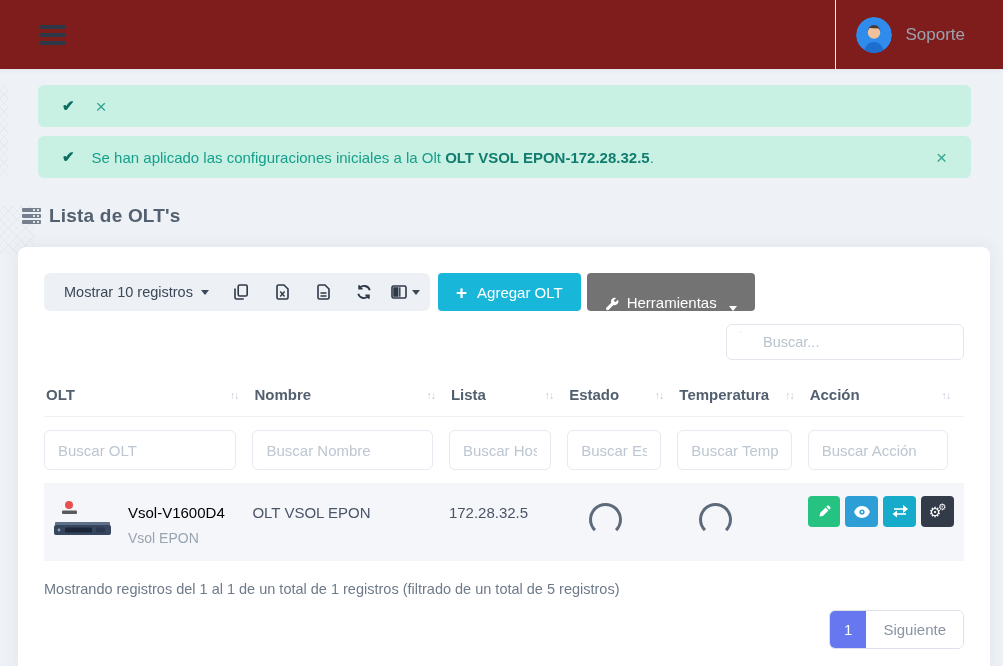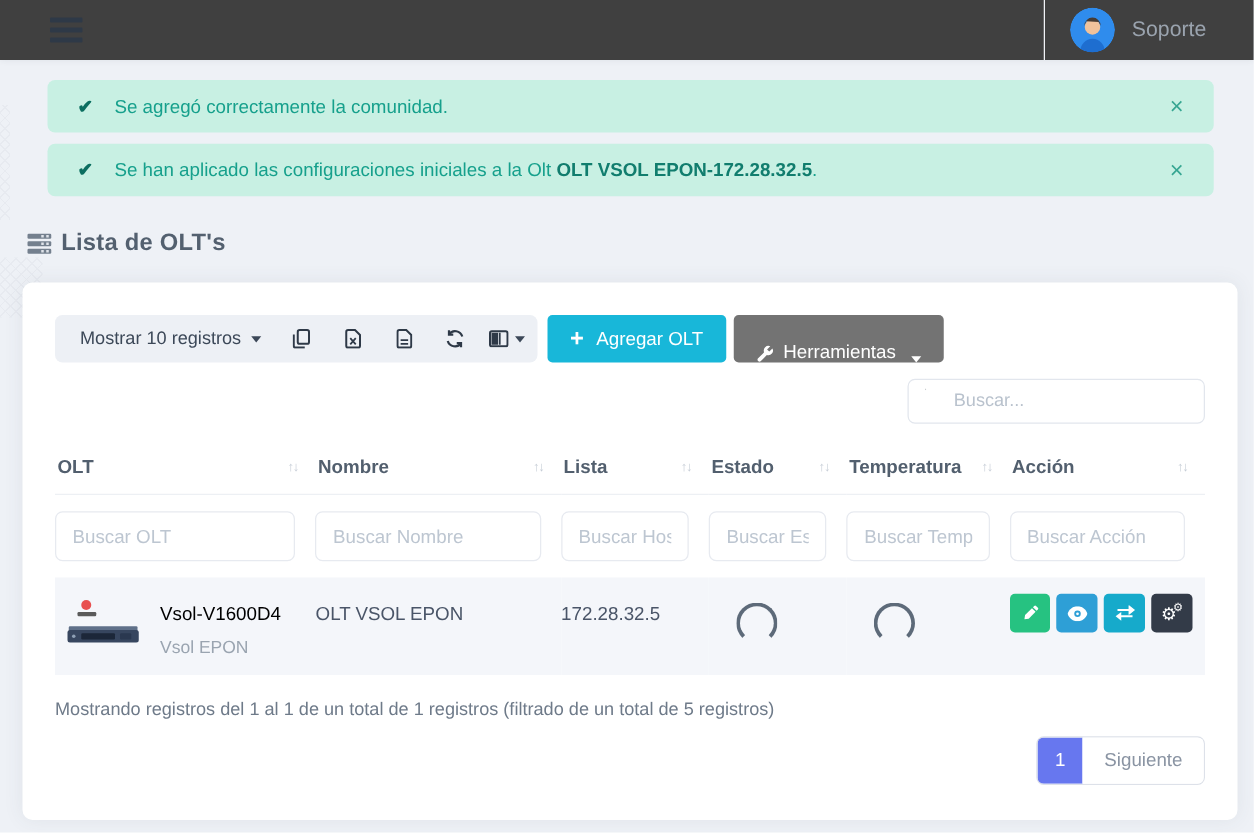--- a/index.html
+++ b/index.html
@@ -5,21 +5,21 @@
   * { box-sizing: border-box; margin: 0; padding: 0; }
   html,body { width:1003px; height:666px; overflow:hidden; }
   body {
     background:#eef1f6;
     font-family:"Liberation Sans", sans-serif;
     color:#3c4858;
     position:relative;
   }
   
   .navbar {
-    height:48px; background:#404040; display:flex; justify-content:space-between;
+    height:69px; background:#7f1d1d; display:flex; justify-content:space-between;
     box-shadow:0 1px 5px rgba(50,60,80,.08); position:relative; z-index:5;
   }
   .hamburger { align-self:center; margin-left:40px; width:26px; display:flex; flex-direction:column; gap:4px; cursor:pointer; }
   .hamburger span { height:4px; background:#2e3947; border-radius:1px; }
   .navbar-user {
     display:flex; align-items:center; gap:13px; padding:0 38px 0 20px;
     border-left:1px solid #f1f3f7;
   }
   .avatar { width:36px; height:36px; border-radius:50%; overflow:hidden; flex:0 0 auto; }
   .user-name { font-size:17px; color:#9aa3ae; }
@@ -146,21 +146,20 @@
     <span class="user-name">Soporte</span>
   </div>
 </header>
 
 <div class="deco deco-1"></div>
 <div class="deco deco-2"></div>
 
 <div class="alerts">
   <div class="alert">
     <span class="check">✔</span>
-    <span class="msg"><span>Se agregó correctamente la comunidad.</span><b></b><span></span></span>
     <span class="close">×</span>
   </div>
   <div class="alert">
     <span class="check">✔</span>
     <span class="msg"><span>Se han aplicado las configuraciones iniciales a la Olt </span><b>OLT VSOL EPON-172.28.32.5</b><span>.</span></span>
     <span class="close">×</span>
   </div>
 </div>
 
 <div class="page-title">

